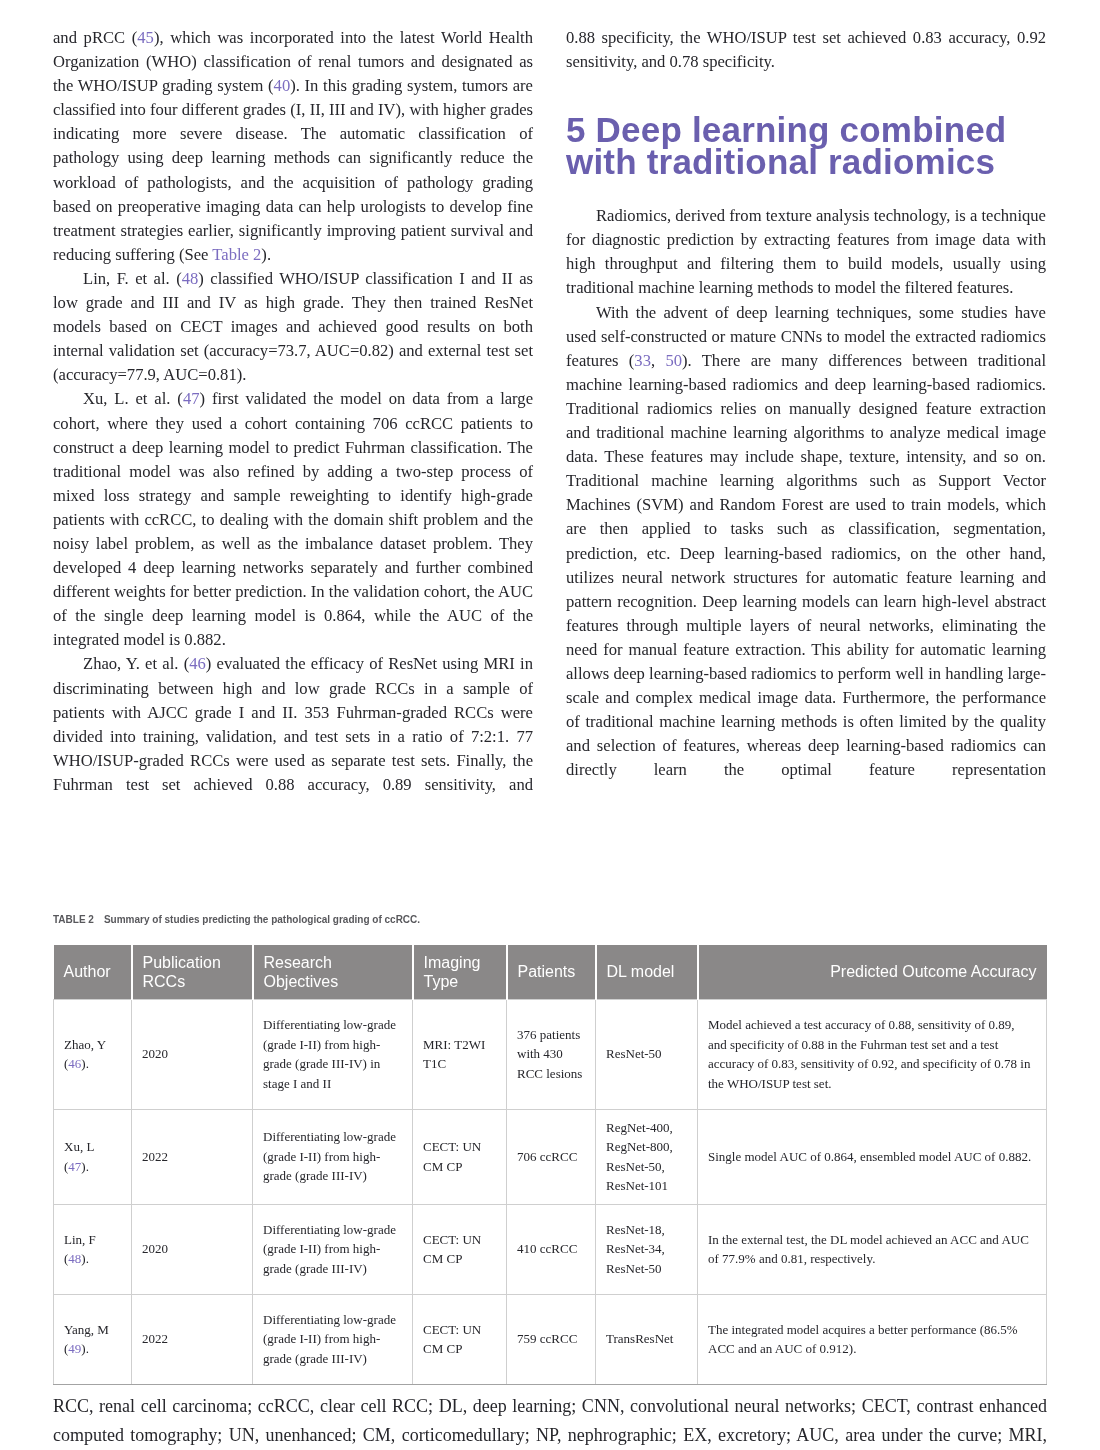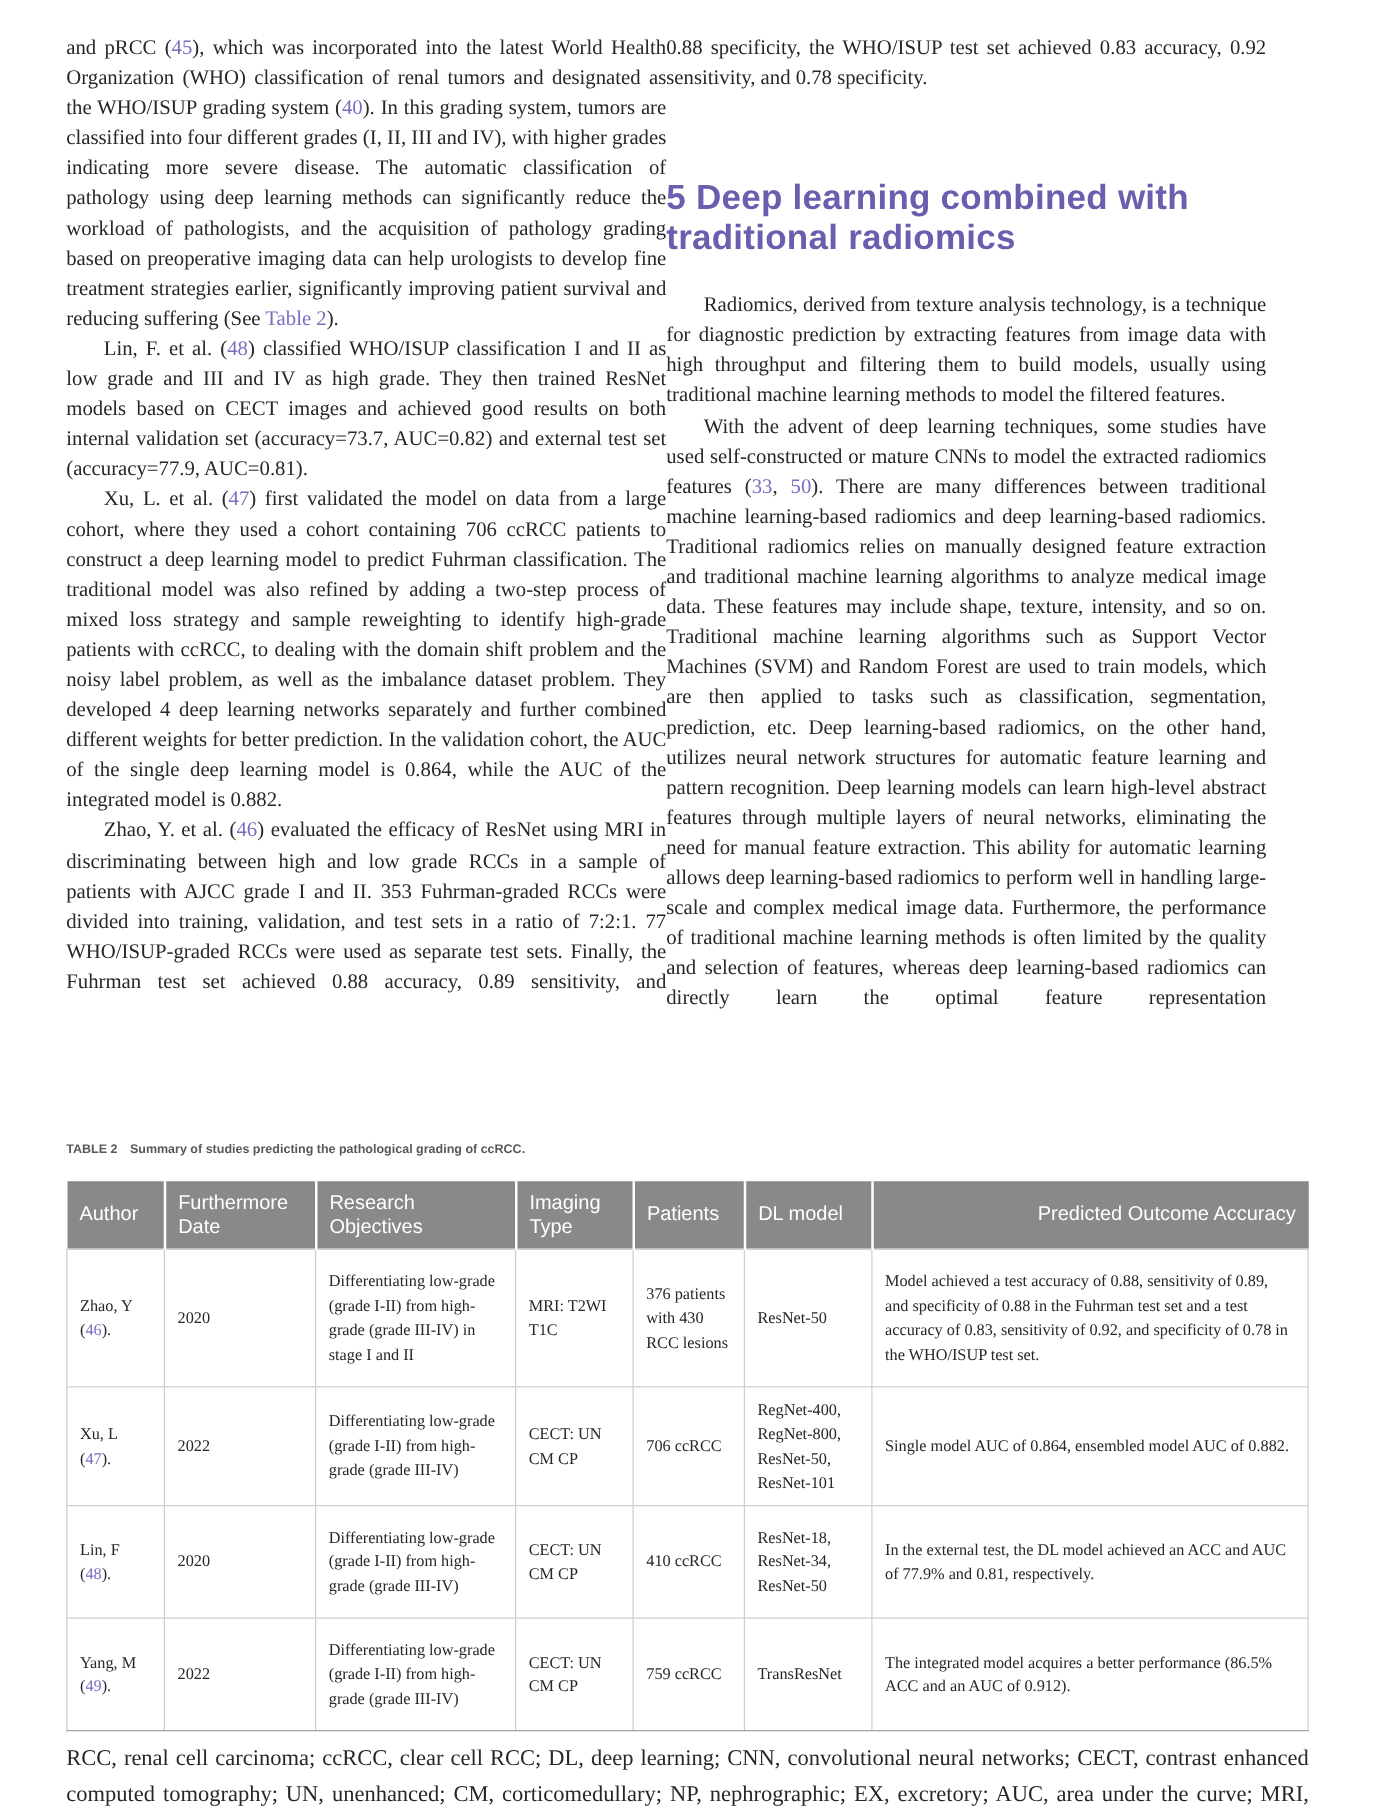--- a/index.html
+++ b/index.html
@@ -13,31 +13,31 @@
   }
   *{box-sizing:border-box;}
   html,body{margin:0;padding:0;background:#ffffff;}
   .page{
     width:1100px;height:1450px;background:#fff;
     padding:26px 53px 0 53px;
     font-family:"Liberation Serif", serif;
     color:var(--text);
     overflow:hidden;
   }
-  .columns{display:flex;height:858px;overflow:hidden;}
+  .columns{display:flex;gap:33px;height:858px;overflow:hidden;}
   .col{width:480px;flex:0 0 480px;}
   p.body-par{margin:0;font-size:16.6px;line-height:24.1px;text-align:justify;}
   p.indent{text-indent:30px;}
   p.split{text-align-last:justify;}
   .section-heading{
     font-family:"Liberation Sans", sans-serif;
     color:var(--heading);
-    font-size:28px;line-height:32px;font-weight:600;
+    font-size:35px;line-height:32px;font-weight:600;
     letter-spacing:0.2px;
-    margin:68px 0 26px 0;
+    margin:40px 0 26px 0;
   }
   .ref{color:var(--link);}
   .table-section{margin-top:30px;}
   .table-caption{
     font-family:"Liberation Sans", sans-serif;
     font-size:10px;color:var(--caption);font-weight:bold;
   }
   .table-caption .cap-text{margin-left:10px;}
   table.summary{
     width:100%;border-collapse:collapse;table-layout:fixed;margin-top:20px;
@@ -97,21 +97,21 @@
           <col style="width:121px">
           <col style="width:160px">
         <col style="width:94px">
           <col style="width:89px">
           <col style="width:102px">
           <col>
       </colgroup>
       <thead>
         <tr>
           <th>Author</th>
-          <th>Furthermore Date</th>
+          <th>Publication RCCs</th>
           <th>Research Objectives</th>
           <th>Imaging Type</th>
           <th>Patients</th>
           <th>DL model</th>
           <th>Predicted Outcome Accuracy</th>
         </tr>
       </thead>
       <tbody>
         <tr style="height:110px">
           <td>

